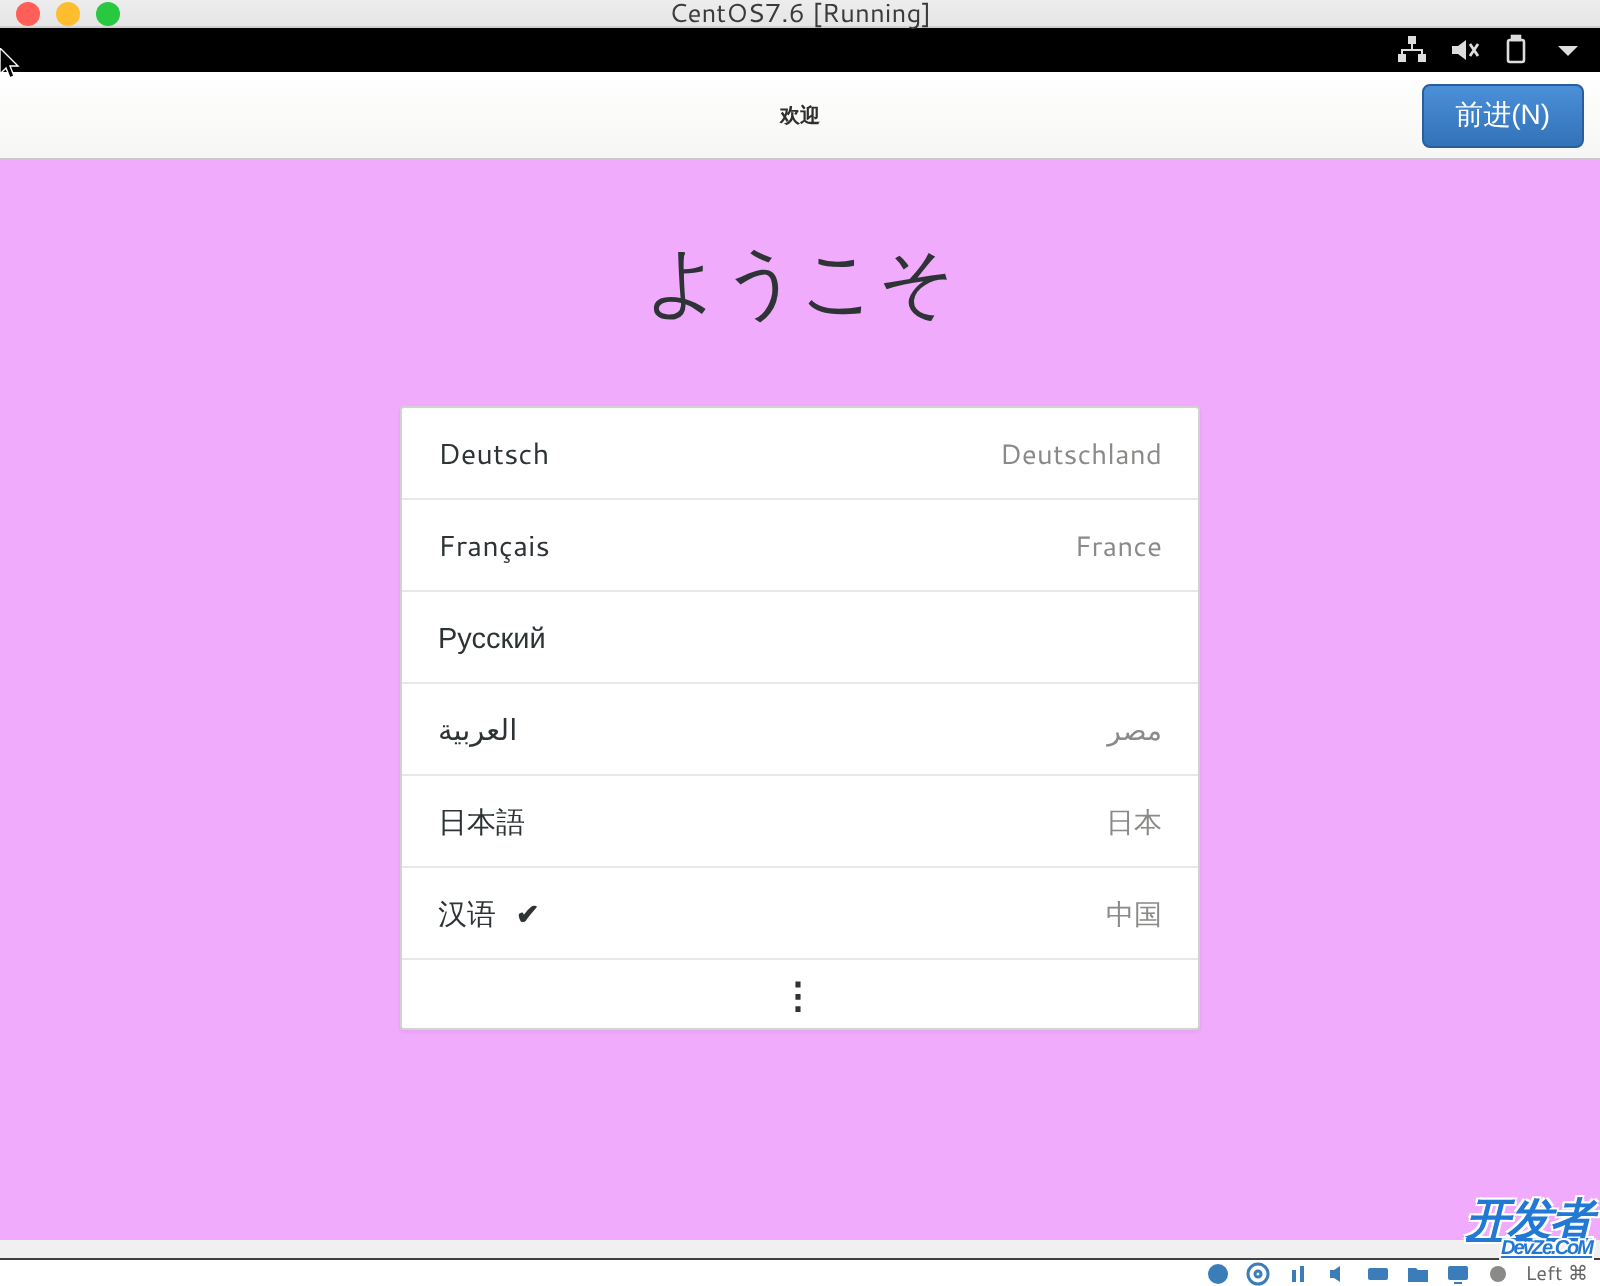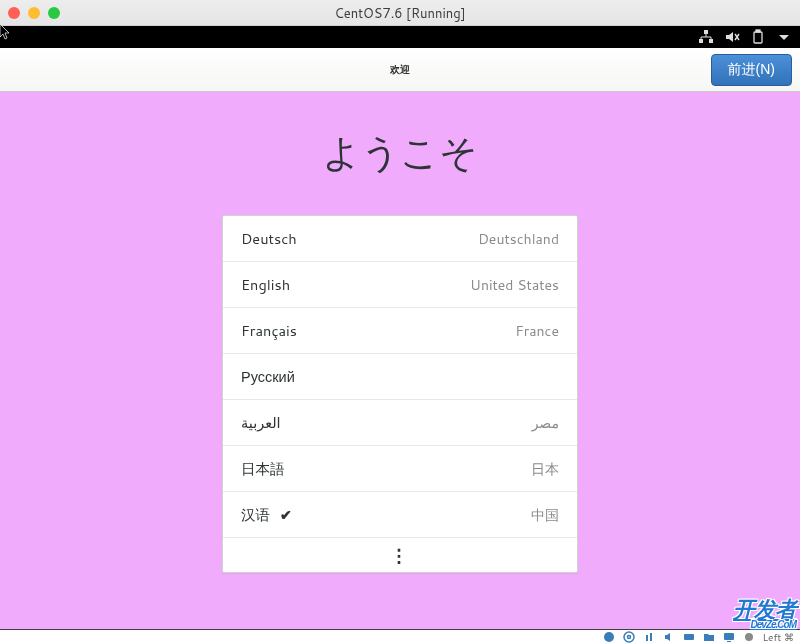--- a/index.html
+++ b/index.html
@@ -7,21 +7,21 @@
       width: 800px;
       height: 643px;
       font-family: -apple-system, BlinkMacSystemFont, "Segoe UI", Cantarell, sans-serif;
       background: #f0f0f0;
       overflow: hidden;
       position: relative;
     }
 
     
     .mac-titlebar {
-      height: 26px;
+      height: 14px;
       background: linear-gradient(#ededed, #e5e5e5);
       border-bottom: 1px solid #d0d0d0;
       display: flex;
       align-items: center;
       padding: 0 8px;
       position: relative;
     }
     .traffic-lights { display: flex; gap: 8px; }
     .tl { width: 12px; height: 12px; border-radius: 50%; }
     .tl.red { background: #ff5f57; }
@@ -69,21 +69,21 @@
       display: flex; flex-direction: column; align-items: center;
     }
     .welcome-heading {
       font-size: 38px; color: #2e3436; font-weight: 400;
       font-family: serif, sans-serif;
       margin-bottom: 36px;
     }
 
     
     .lang-list {
-      width: 356px; background: #fff;
+      width: 400px; background: #fff;
       border: 1px solid #d2d2d0; border-radius: 2px;
       box-shadow: 0 1px 2px rgba(0,0,0,0.06);
     }
     .lang-row {
       display: flex; align-items: center; justify-content: space-between;
       padding: 12px 18px; border-bottom: 1px solid #e8e8e6;
       cursor: pointer; min-height: 45px;
     }
     .lang-row:last-of-type { border-bottom: none; }
     .lang-left { display: flex; align-items: center; gap: 10px; }
@@ -180,26 +180,20 @@
   <div class="lang-list">
 
   <div class="lang-row">
         <div class="lang-left">
           <span class="lang-name">Deutsch</span>
         </div>
         <span class="lang-region">Deutschland</span>
       </div>
       <div class="lang-row">
         <div class="lang-left">
-          <span class="lang-name">English</span>
-        </div>
-        <span class="lang-region">United States</span>
-      </div>
-      <div class="lang-row">
-        <div class="lang-left">
           <span class="lang-name">Français</span>
         </div>
         <span class="lang-region">France</span>
       </div>
       <div class="lang-row">
         <div class="lang-left">
           <span class="lang-name">Русский</span>
         </div>
       </div>
       <div class="lang-row">

